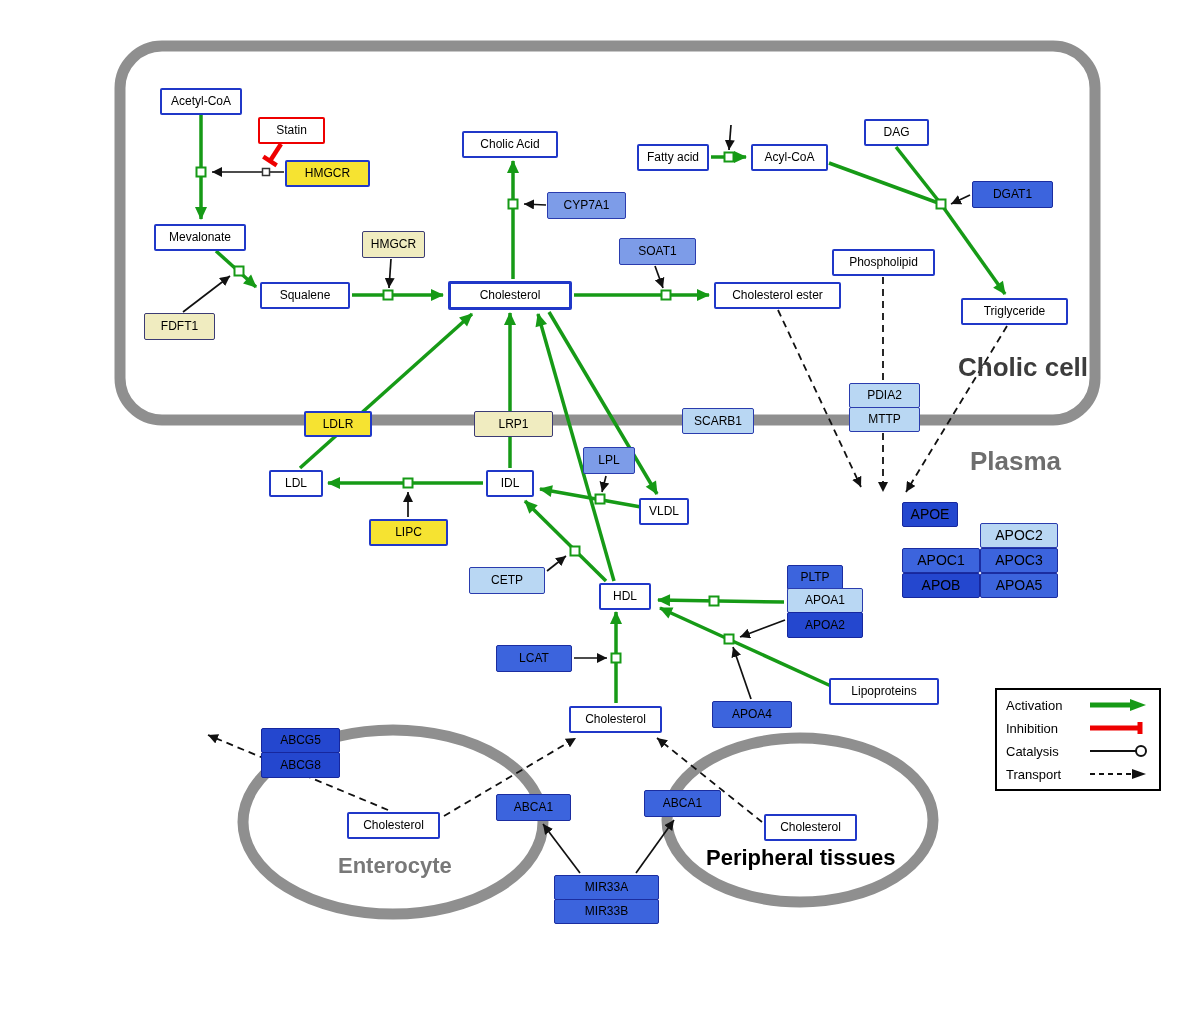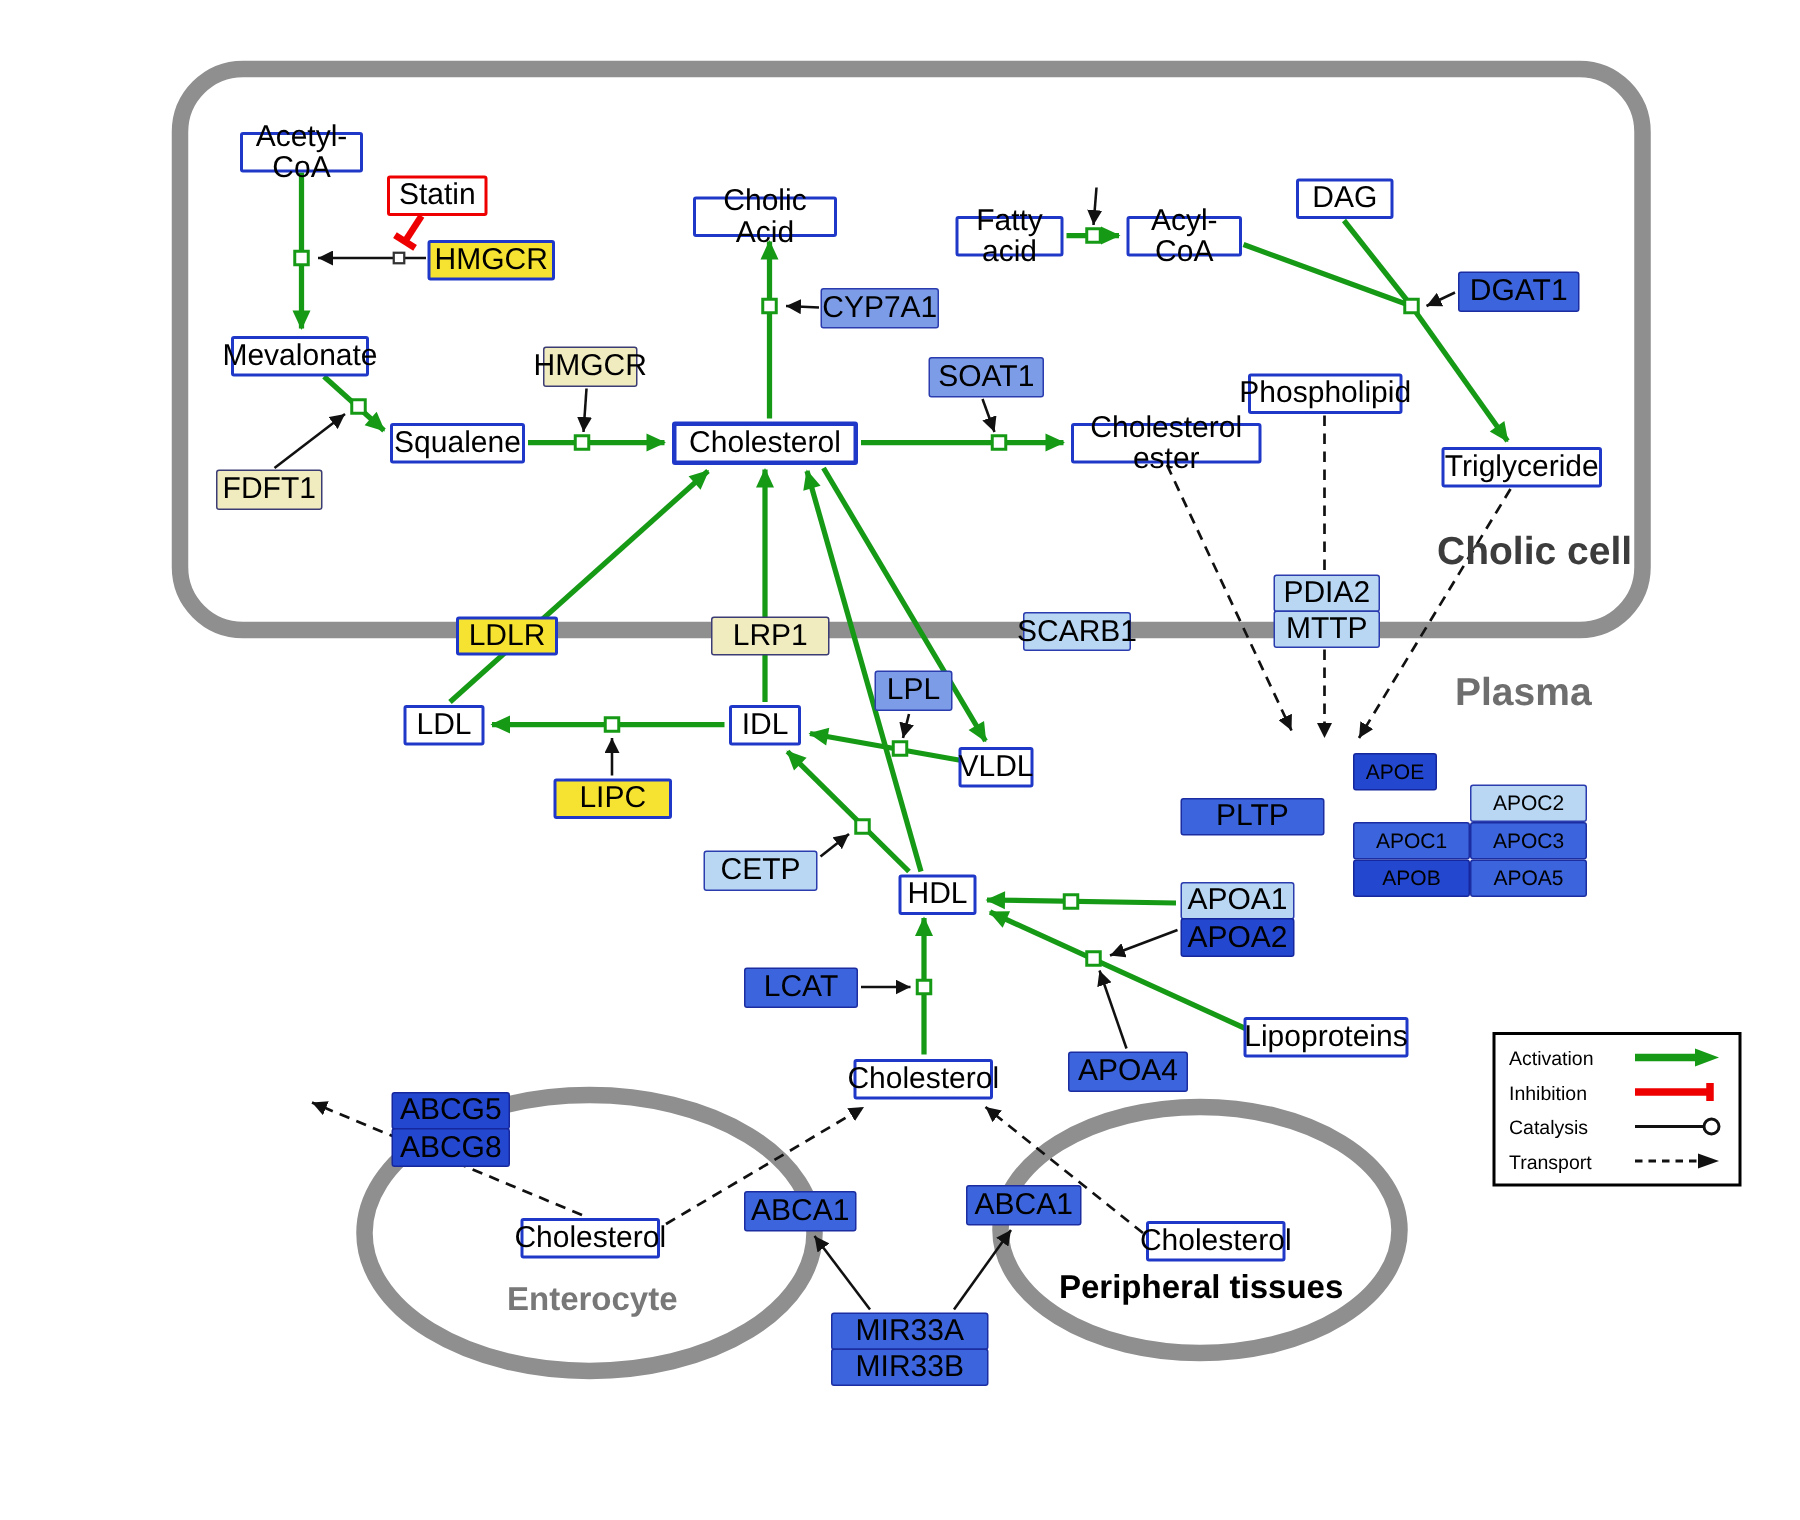--- a/index.html
+++ b/index.html
@@ -1,19 +1,19 @@
 <!DOCTYPE html>
 <html><head>
 <meta charset="utf-8">
 <style>
   html,body{margin:0;padding:0;background:#fff;font-family:"Liberation Sans",sans-serif;}
   .canvas{position:relative;width:1200px;height:1013px;background:#fff;overflow:hidden;}
   svg.layer{position:absolute;left:0;top:0;}
   .node{position:absolute;box-sizing:border-box;display:flex;align-items:center;justify-content:center;
-        text-align:center;font-size:20px;line-height:1.05;color:#000;background:#fff;
+        text-align:center;font-size:12px;line-height:1.05;color:#000;background:#fff;
         border:2px solid #2038c8;border-radius:2px;padding:1px 2px;}
   .strong{border-width:3px;}
   .drug{border-color:#ee0000;border-width:2.5px;}
   .yellow{background:#f6e331;}
   .paleyellow{background:#f0ecc0;border-width:1.5px;border-color:#3c3c74;}
   .blue-light{background:#b9d7f3;border-width:1.5px;border-color:#2a3cae;}
   .blue-mid{background:#7d9ce8;border-width:1.5px;border-color:#2a3cae;}
   .blue{background:#3c64dd;border-width:1.5px;border-color:#1b2da0;}
   .blue-dark{background:#2447cf;border-width:1.5px;border-color:#16279e;}
   .small{font-size:14px;}
@@ -149,21 +149,21 @@
   <div class="node paleyellow" style="left:474px;top:411px;width:79px;height:26px">LRP1</div>
 
   <div class="node blue-mid" style="left:547px;top:192px;width:79px;height:27px">CYP7A1</div>
   <div class="node blue-mid" style="left:619px;top:238px;width:77px;height:27px">SOAT1</div>
   <div class="node blue-mid" style="left:583px;top:447px;width:52px;height:27px">LPL</div>
   <div class="node blue" style="left:972px;top:181px;width:81px;height:27px">DGAT1</div>
   <div class="node blue-light" style="left:849px;top:383px;width:71px;height:25px">PDIA2</div>
   <div class="node blue-light" style="left:849px;top:407px;width:71px;height:25px">MTTP</div>
   <div class="node blue-light" style="left:682px;top:408px;width:72px;height:26px">SCARB1</div>
   <div class="node blue-light" style="left:469px;top:567px;width:76px;height:27px">CETP</div>
-  <div class="node blue" style="left:787px;top:532px;width:96px;height:25px">PLTP</div>
+  <div class="node blue" style="left:787px;top:565px;width:56px;height:25px">PLTP</div>
   <div class="node blue-light" style="left:787px;top:588px;width:76px;height:25px">APOA1</div>
   <div class="node blue-dark" style="left:787px;top:612px;width:76px;height:26px">APOA2</div>
   <div class="node blue-dark small" style="left:902px;top:502px;width:56px;height:25px">APOE</div>
   <div class="node blue-light small" style="left:980px;top:523px;width:78px;height:25px">APOC2</div>
   <div class="node blue small" style="left:902px;top:548px;width:78px;height:25px">APOC1</div>
   <div class="node blue small" style="left:980px;top:548px;width:78px;height:25px">APOC3</div>
   <div class="node blue-dark small" style="left:902px;top:573px;width:78px;height:25px">APOB</div>
   <div class="node blue small" style="left:980px;top:573px;width:78px;height:25px">APOA5</div>
   <div class="node blue" style="left:496px;top:645px;width:76px;height:27px">LCAT</div>
   <div class="node blue" style="left:712px;top:701px;width:80px;height:27px">APOA4</div>

